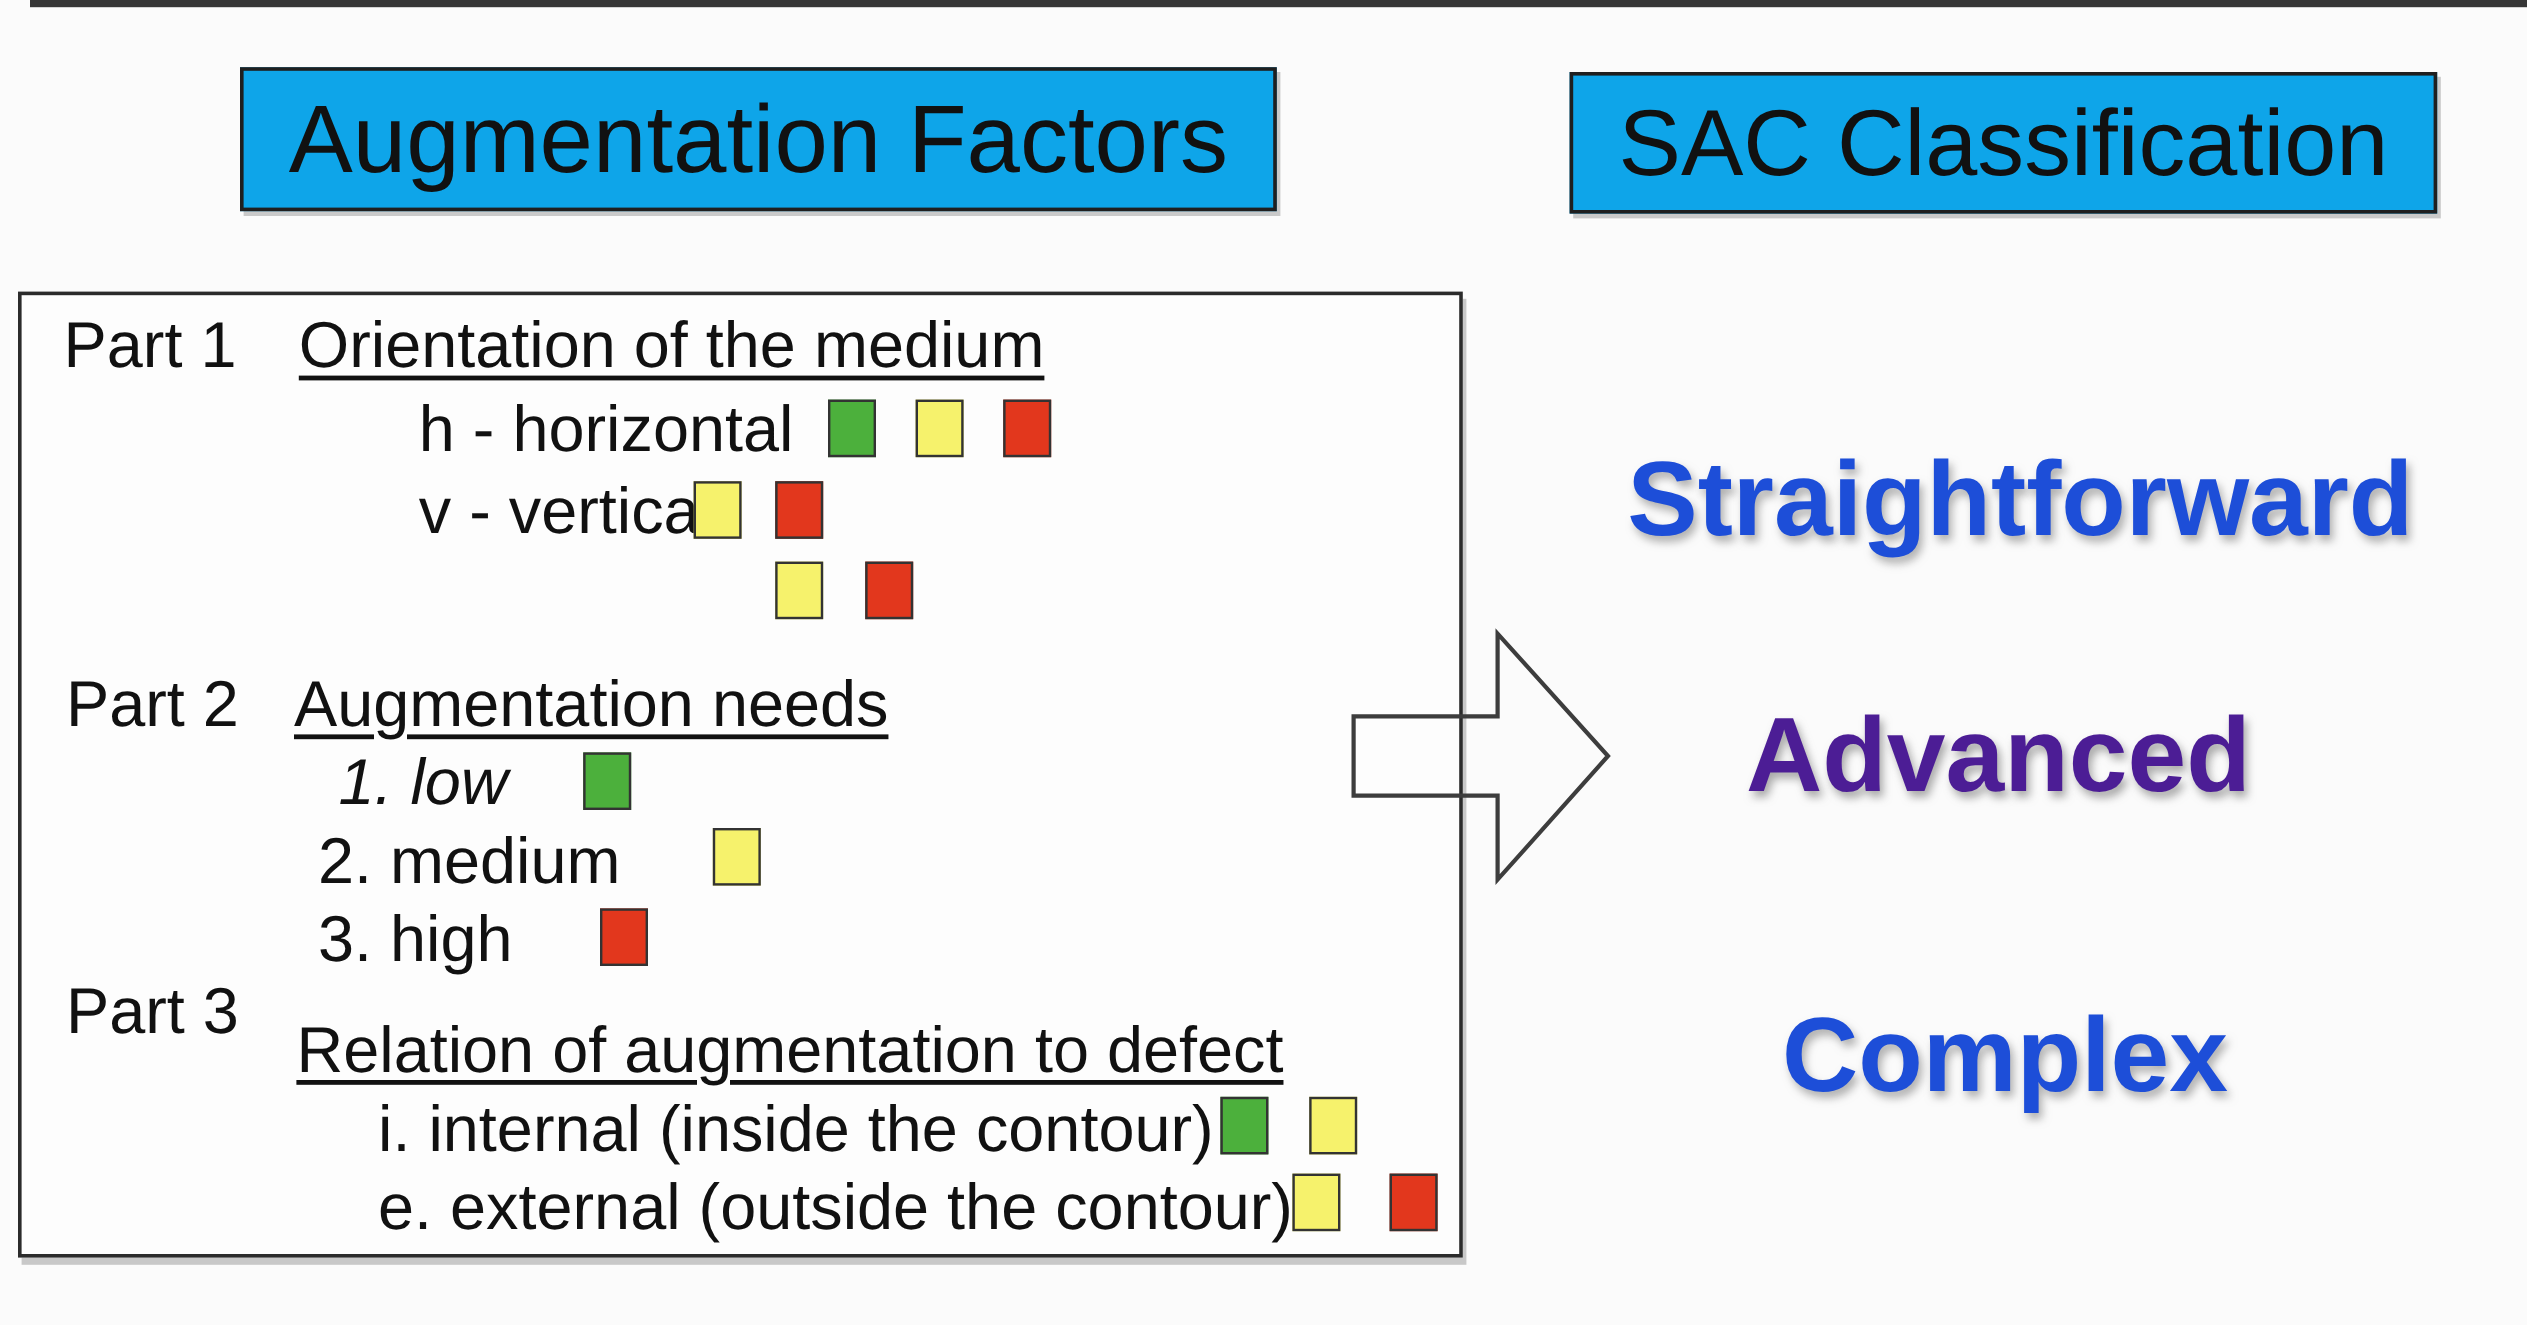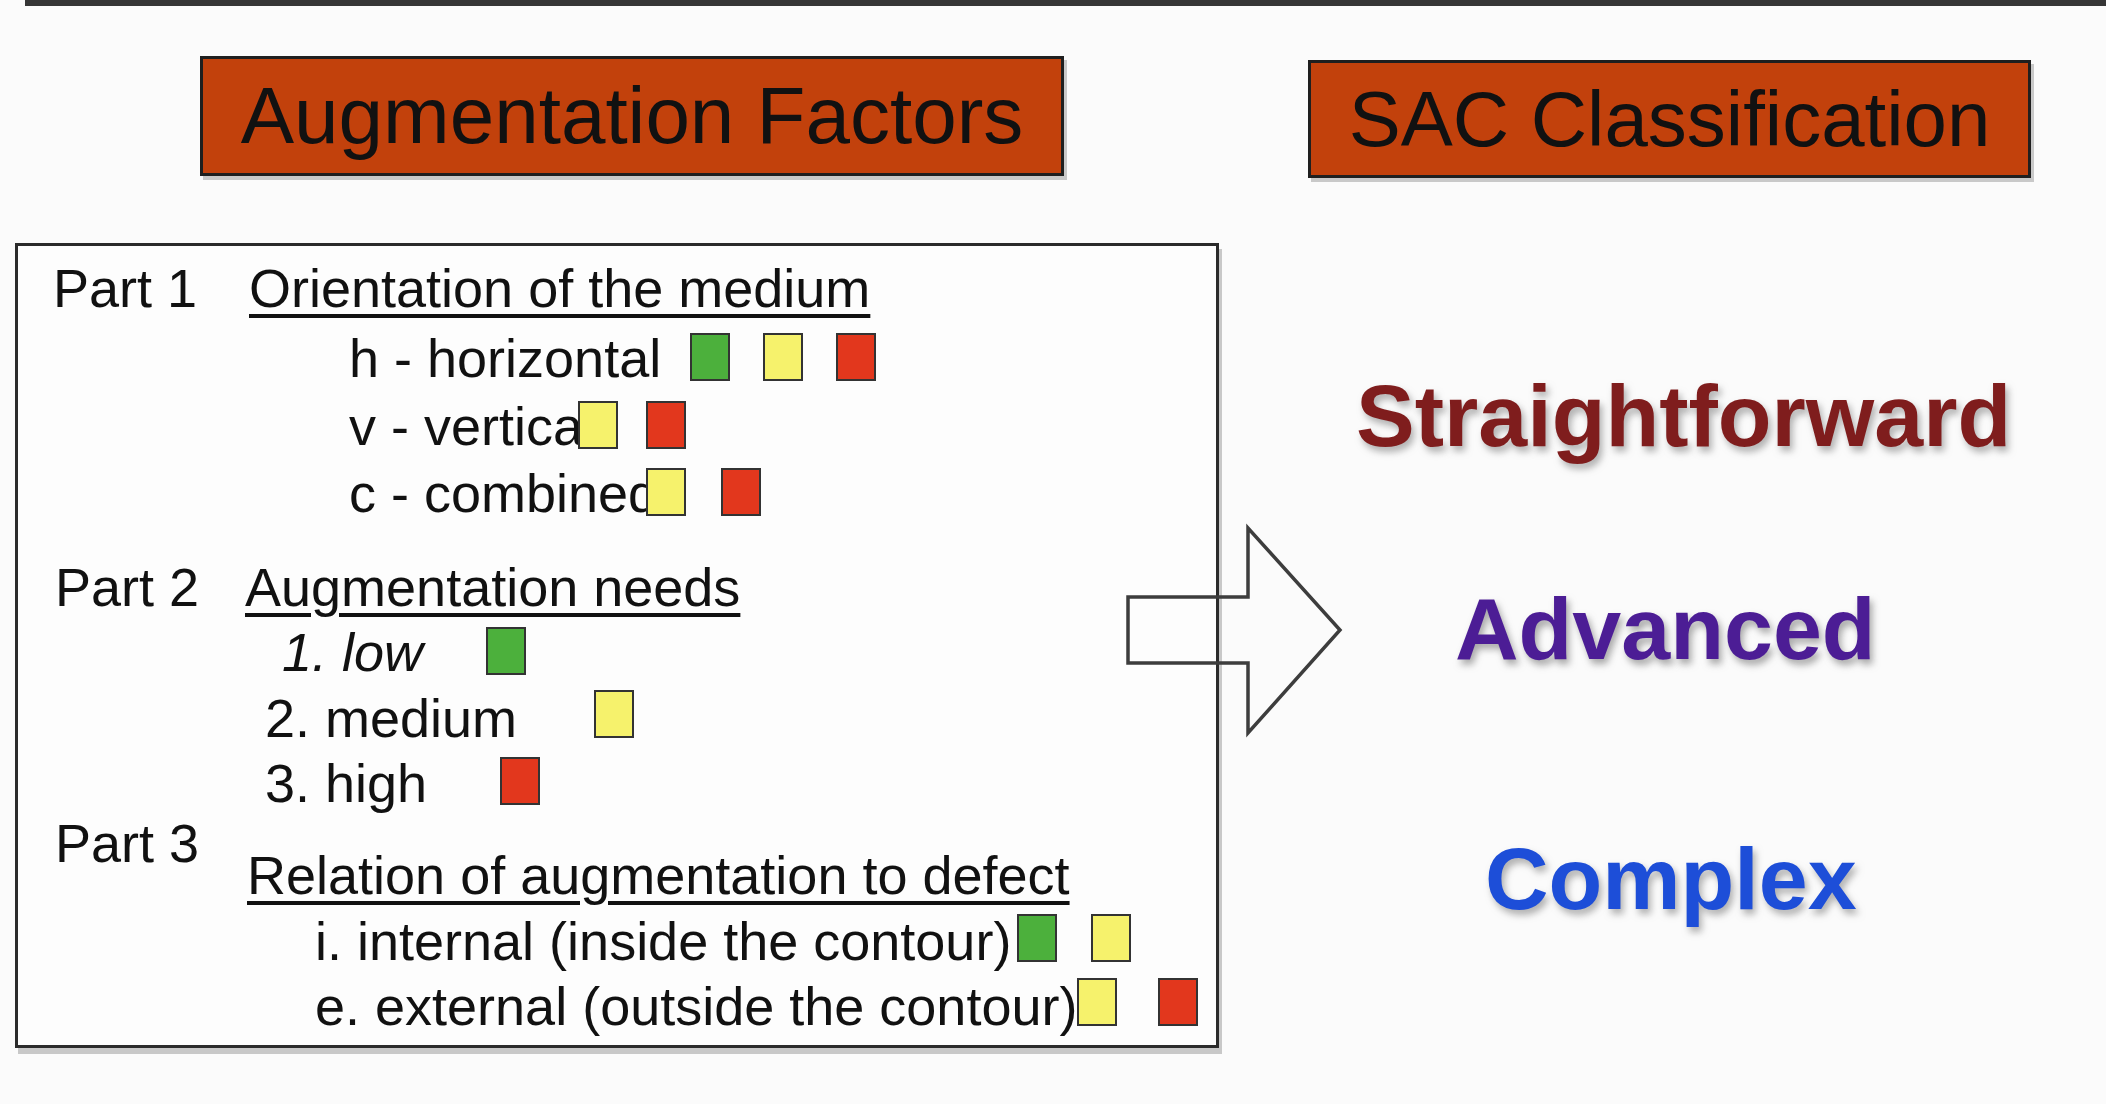--- a/index.html
+++ b/index.html
@@ -10,21 +10,21 @@
     font-family:"Liberation Sans","DejaVu Sans",sans-serif;
     color:#111;
     overflow:hidden;
   }
   .top-strip{
     position:absolute;left:25px;top:0;width:2081px;height:6px;
     background:#1a1a1a;opacity:.88;
   }
   .title-box{
     position:absolute;
-    background:#c2410c;
+    background:#0ea5e9;
     border:3px solid #1f1f1f;
     box-shadow:3px 4px 0 rgba(160,160,160,.55);
     display:flex;align-items:center;justify-content:center;
     white-space:nowrap;
   }
   .title-box.left-title{left:200px;top:56px;width:858px;height:114px;font-size:80px;}
   .title-box.right-title{left:1308px;top:60px;width:717px;height:112px;font-size:78px;}
   .panel{
     position:absolute;left:15px;top:243px;width:1198px;height:799px;
     background:#fdfdfd;
@@ -75,21 +75,20 @@
 
     <span class="txt" style="left:331px;top:85px;">h - horizontal</span>
     <span class="sq" style="left: 672px; top: 87px; background: rgb(76, 176, 60);"></span>
     <span class="sq" style="left: 745px; top: 87px; background: rgb(246, 242, 108);"></span>
     <span class="sq" style="left: 818px; top: 87px; background: rgb(226, 55, 29);"></span>
 
     <span class="txt" style="left:331px;top:153px;">v - vertical</span>
     <span class="sq" style="left: 560px; top: 155px; background: rgb(246, 242, 108);"></span>
     <span class="sq" style="left: 628px; top: 155px; background: rgb(226, 55, 29);"></span>
 
-    <span class="txt" style="left:331px;top:220px;">c - combined</span>
     <span class="sq" style="left: 628px; top: 222px; background: rgb(246, 242, 108);"></span>
     <span class="sq" style="left: 703px; top: 222px; background: rgb(226, 55, 29);"></span>
 
     <span class="txt part-label" style="left:37px;top:314px;">Part 2</span>
     <span class="txt heading" style="left:227px;top:314px;">Augmentation needs</span>
 
     <span class="txt" style="left:264px;top:379px;font-style:italic;">1. low</span>
     <span class="sq" style="left: 468px; top: 381px; background: rgb(76, 176, 60);"></span>
 
     <span class="txt" style="left:247px;top:445px;">2. medium</span>
@@ -108,19 +107,19 @@
     <span class="txt" style="left:297px;top:733px;">e. external (outside the contour)</span>
     <span class="sq" style="left: 1059px; top: 732px; background: rgb(246, 242, 108);"></span>
     <span class="sq" style="left: 1140px; top: 732px; background: rgb(226, 55, 29);"></span>
 
   </div>
 
   <svg class="arrow-svg" width="240" height="230" viewBox="0 0 240 230">
     <polygon points="13,82 133,82 133,13 225,115 133,218 133,148 13,148" fill="none" stroke="#3d3d3d" stroke-width="3.5"></polygon>
   </svg>
 
-  <div class="class-word class-straightforward" style="color: #7f1d1d;">Straightforward</div>
+  <div class="class-word class-straightforward" style="color: #1d4ed8;">Straightforward</div>
 
   <div class="class-word class-advanced" style="color: #4c1d95;">Advanced</div>
 
   <div class="class-word class-complex" style="color: #1d4ed8;">Complex</div>
 
 </div>
 
 </body></html>

